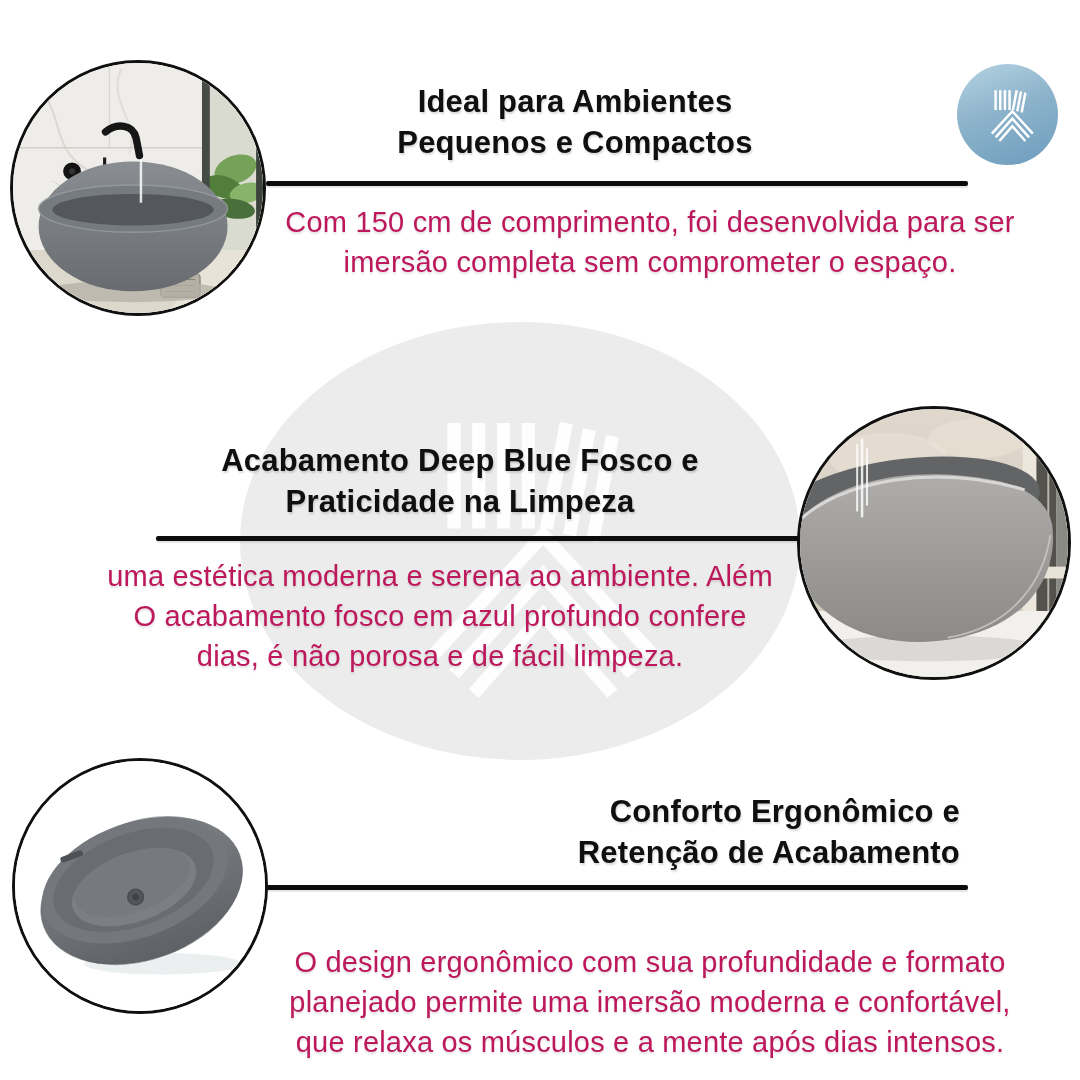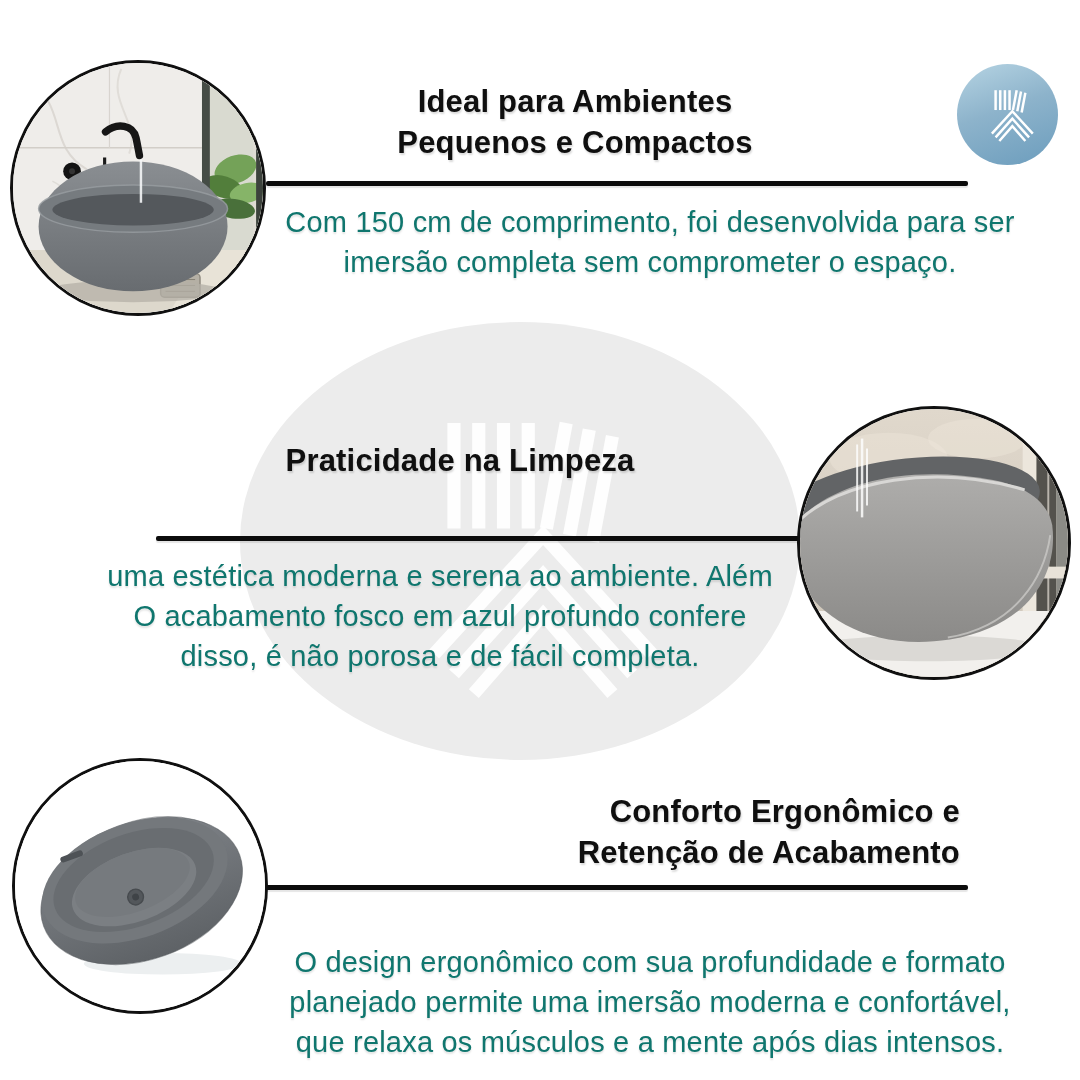--- a/index.html
+++ b/index.html
@@ -39,21 +39,21 @@
   
   .hd{position:absolute;margin:0;font-weight:bold;font-size:31px;line-height:41px;
       text-align:center;color:#0f0f0f;letter-spacing:0.2px;z-index:1;
       text-shadow:1px 2px 2px rgba(0,0,0,0.15);}
   .hl{display:block;}
   .hd1{left:180px;top:81px;width:790px;}
   .hd2{left:75px;top:440px;width:770px;}
   .hd3{left:170px;top:791px;width:790px;text-align:right;}
   
   .bd{position:absolute;margin:0;font-size:29px;line-height:40px;text-align:center;
-      color:#0f766e;letter-spacing:0.2px;z-index:1;
+      color:#be185d;letter-spacing:0.2px;z-index:1;
       text-shadow:0 2px 2px rgba(0,0,0,0.12);}
   .bl{display:block;}
   .bd1{left:255px;top:202px;width:790px;}
   .bd2{left:50px;top:556px;width:780px;}
   .bd3{left:250px;top:942px;width:800px;}
   .defs-holder{position:absolute;width:0;height:0;overflow:hidden;}
 </style>
 </head>
 <body>
 
@@ -144,27 +144,28 @@
     </h2>
     <div class="rule r1"></div>
     <p class="bd bd1">
       <span class="bl">Com 150 cm de comprimento, foi desenvolvida para ser</span>
       <span class="bl">imersão completa sem comprometer o espaço.</span>
     </p>
   </section>
 
   <section>
     <h2 class="hd hd2">
+      <span class="hl">Acabamento Deep Blue Fosco e</span>
       <span class="hl">Praticidade na Limpeza</span>
     </h2>
     <div class="rule r2"></div>
     <p class="bd bd2">
       <span class="bl">uma estética moderna e serena ao ambiente. Além</span>
       <span class="bl">O acabamento fosco em azul profundo confere</span>
-      <span class="bl">disso, é não porosa e de fácil completa.</span>
+      <span class="bl">dias, é não porosa e de fácil limpeza.</span>
     </p>
 
     <div class="photo p2" aria-label="deep-blue-matte-bathtub-closeup-with-water-filling">
       <svg viewBox="0 0 272 272">
         <defs>
           <linearGradient id="g2wall" x1="0" y1="0" x2="0" y2="1">
             <stop offset="0" stop-color="#e0d8cc"></stop>
               <stop offset="1" stop-color="#cdc5b8"></stop>
           </linearGradient>
           <linearGradient id="g2tub" x1="0" y1="0" x2="0" y2="1">

